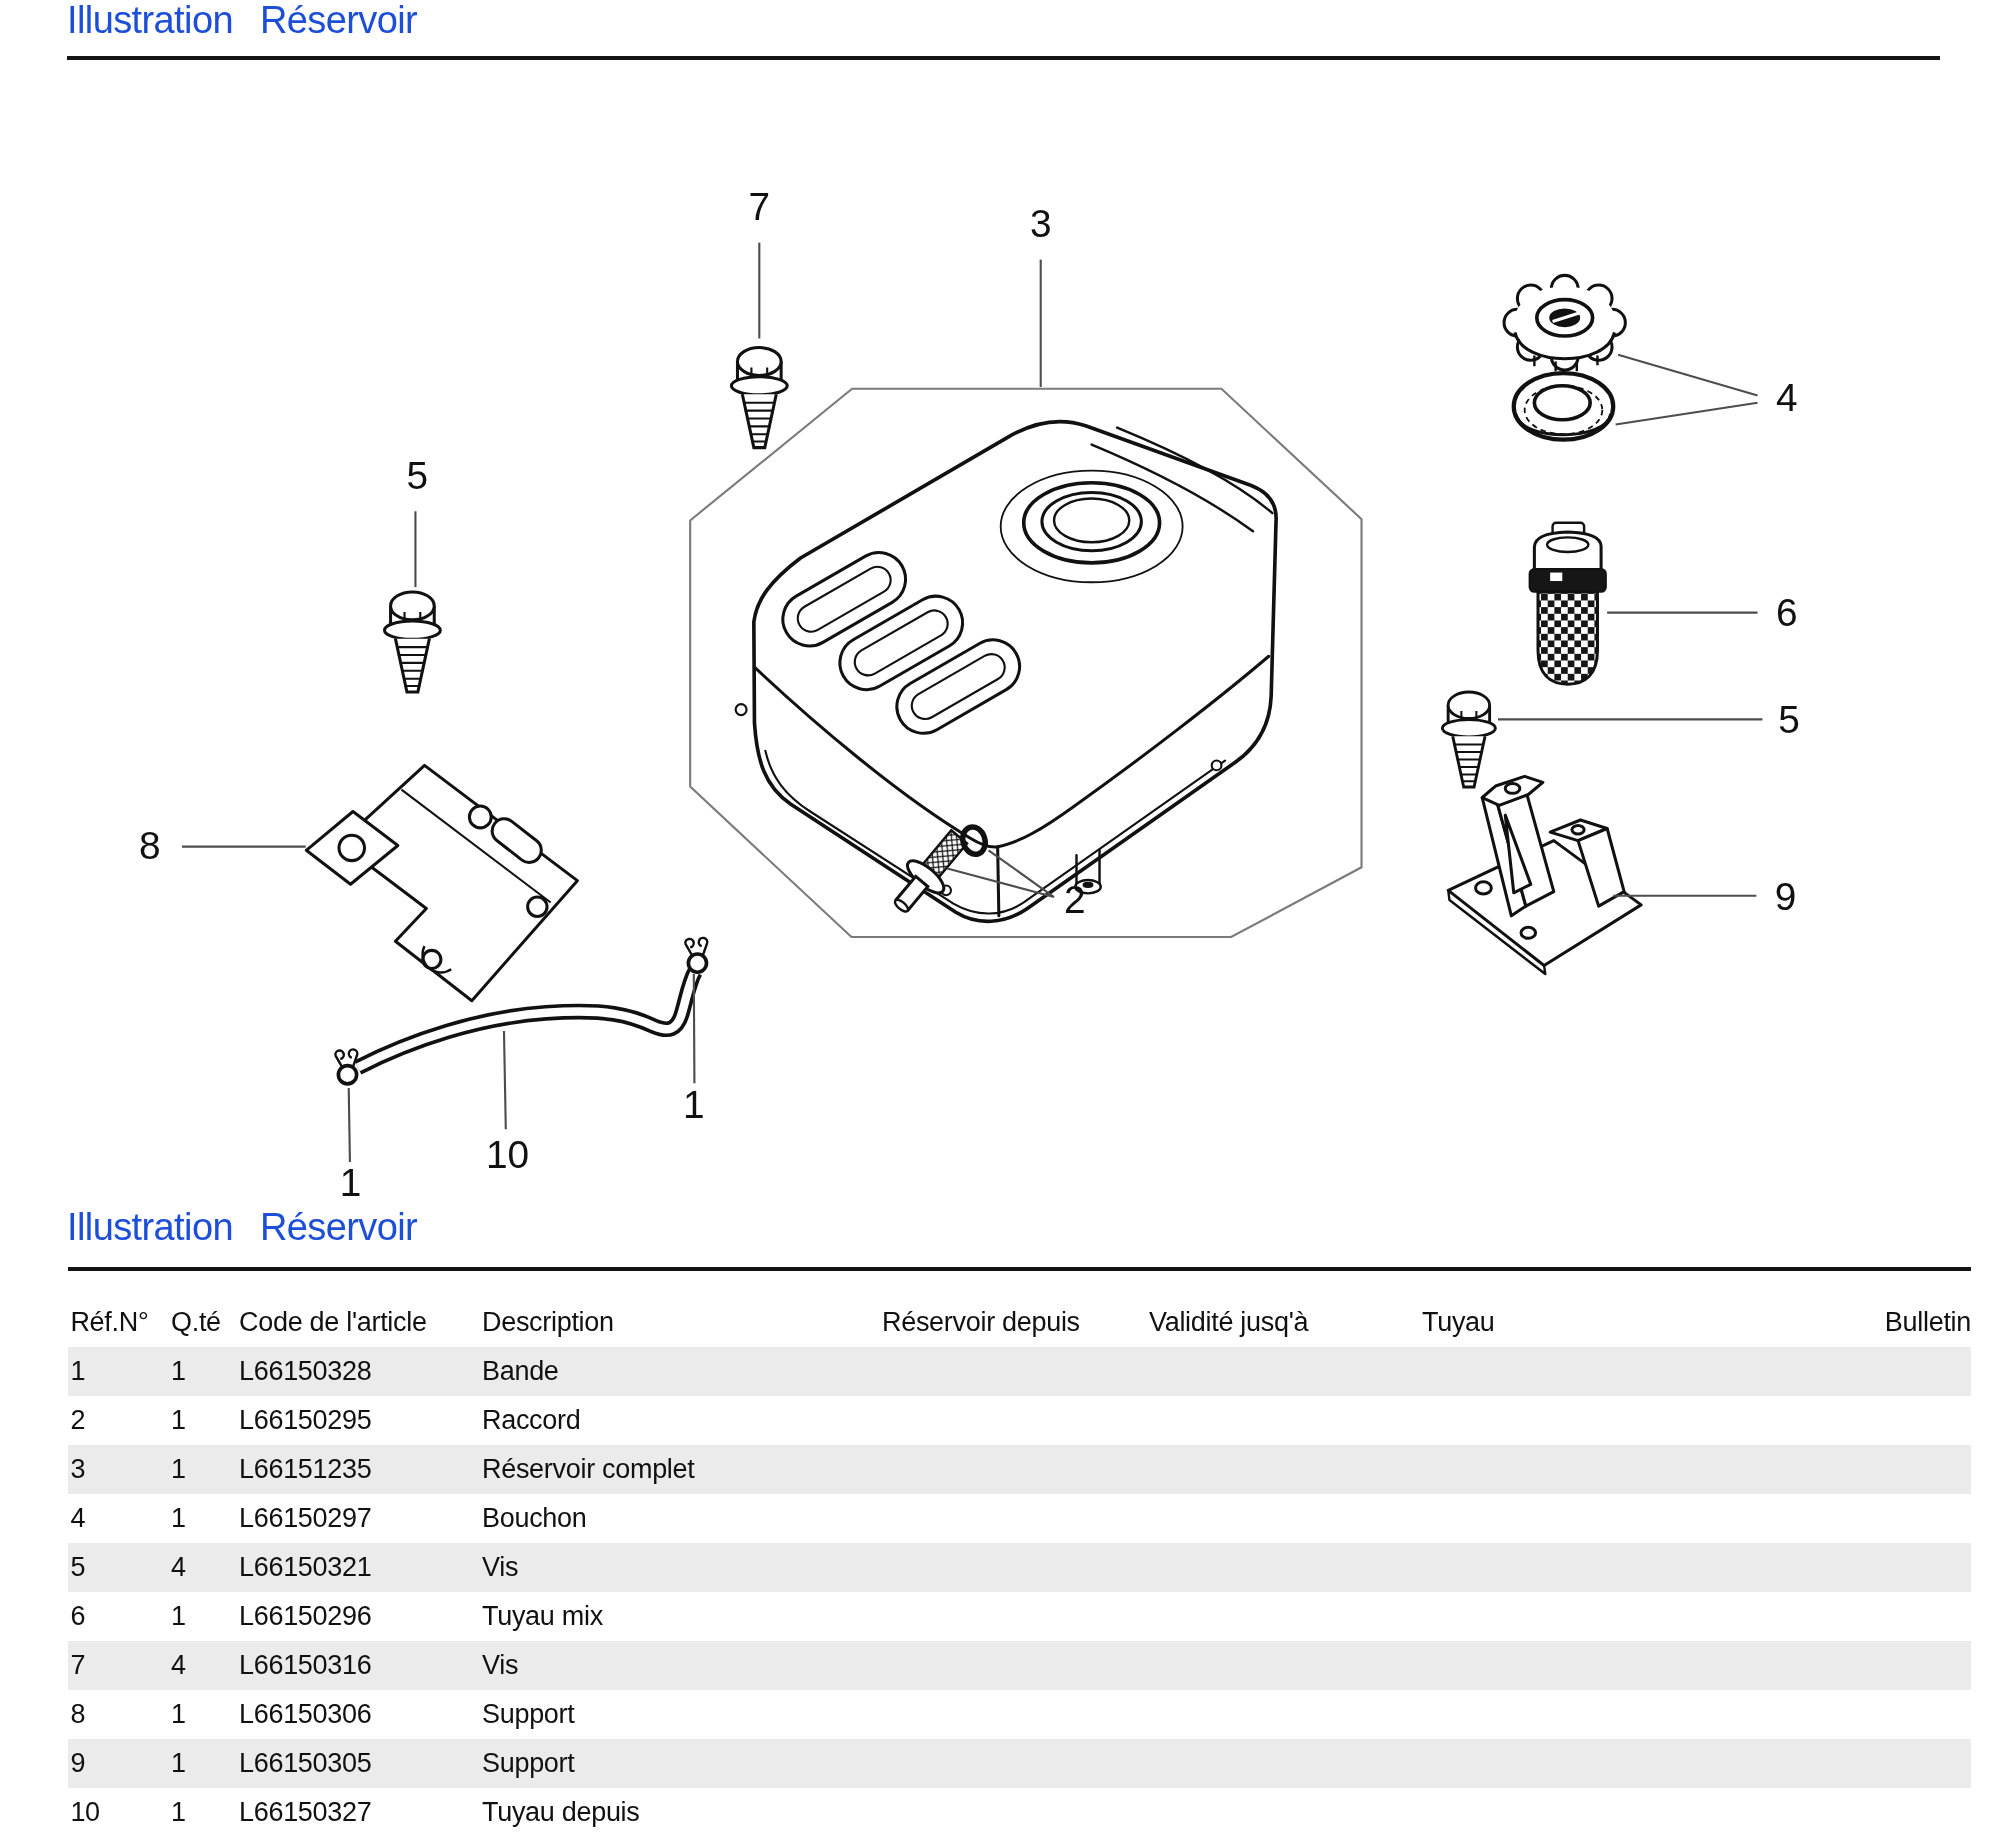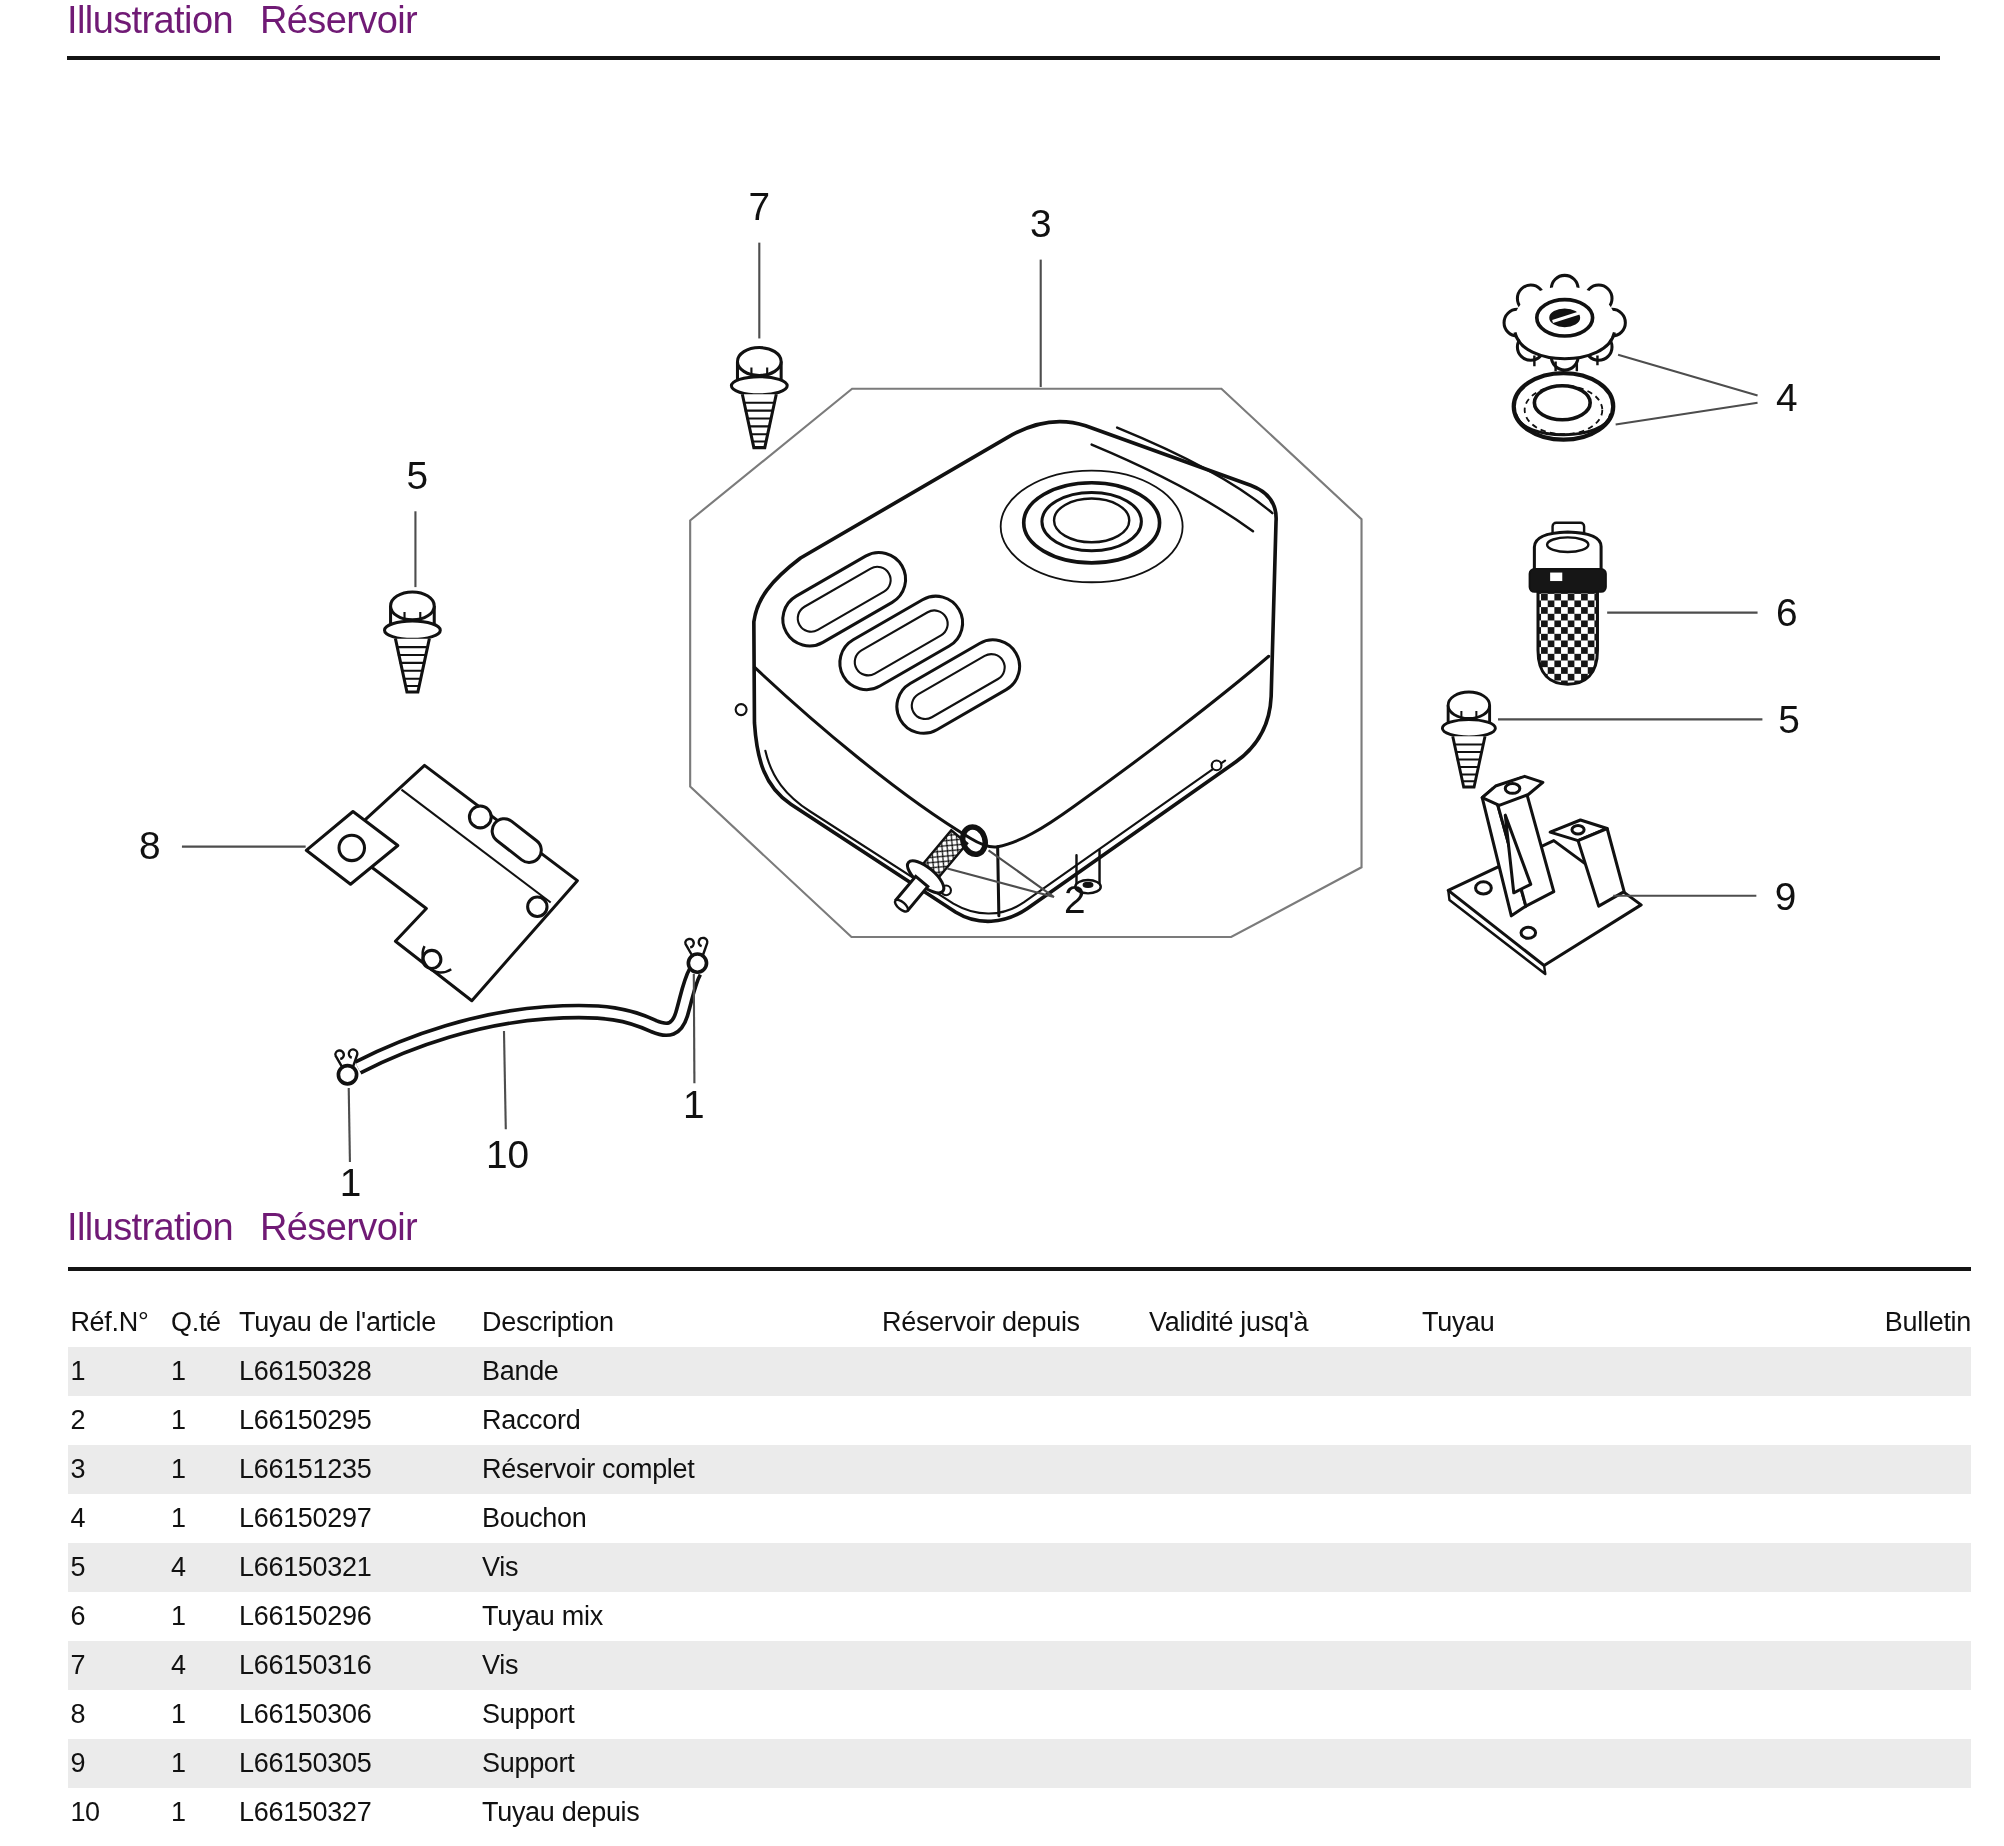--- a/index.html
+++ b/index.html
@@ -8,21 +8,21 @@
     width:2005px;height:1846px;
     background:#ffffff;
     font-family:"Liberation Sans", sans-serif;
     color:#111;
     overflow:hidden;
   }
   .page-title{
     position:absolute;left:67px;
     font-size:38px;line-height:1.05;
     letter-spacing:-0.6px;word-spacing:17px;
-    color:#701a75;white-space:pre;
+    color:#1d4ed8;white-space:pre;
   }
   #title-top{top:1.2px;}
   #title-table{top:1208px;}
   .rule{
     position:absolute;height:4.2px;background:#141414;
   }
   #rule-top{left:67px;top:56px;width:1873px;}
   #rule-table{left:68px;top:1267px;width:1903px;}
   #diagram{
     position:absolute;left:0;top:0;width:2005px;height:1210px;
@@ -240,21 +240,21 @@
       <col style="width:400px">
     <col style="width:267px">
       <col style="width:273px">
       <col style="width:291px">
       <col style="width:258px">
   </colgroup>
   <thead>
     <tr>
       <th>Réf.N°</th>
       <th>Q.té</th>
-      <th>Tuyau de l'article</th>
+      <th>Code de l'article</th>
       <th>Description</th>
       <th>Réservoir depuis</th>
       <th>Validité jusq'à</th>
       <th>Tuyau</th>
       <th class="col-bulletin">Bulletin</th>
     </tr>
   </thead>
   <tbody>
     <tr>
       <td>1</td>

